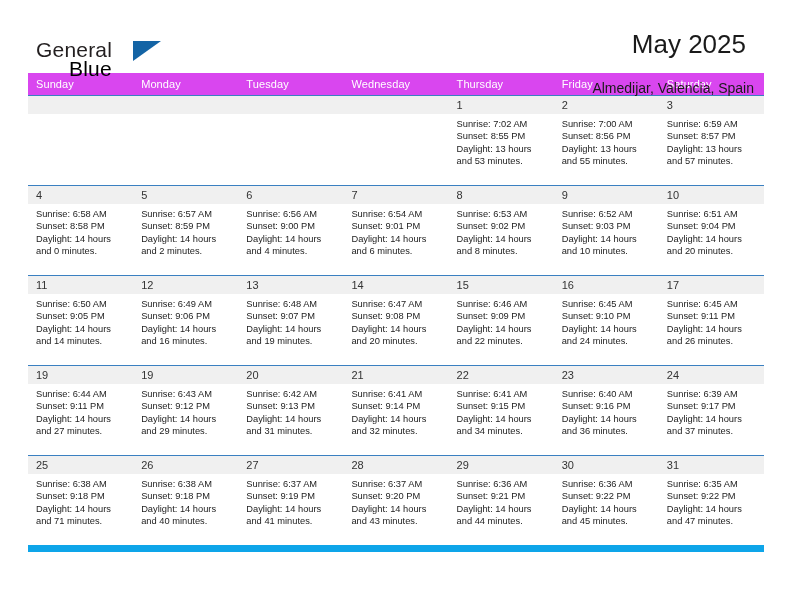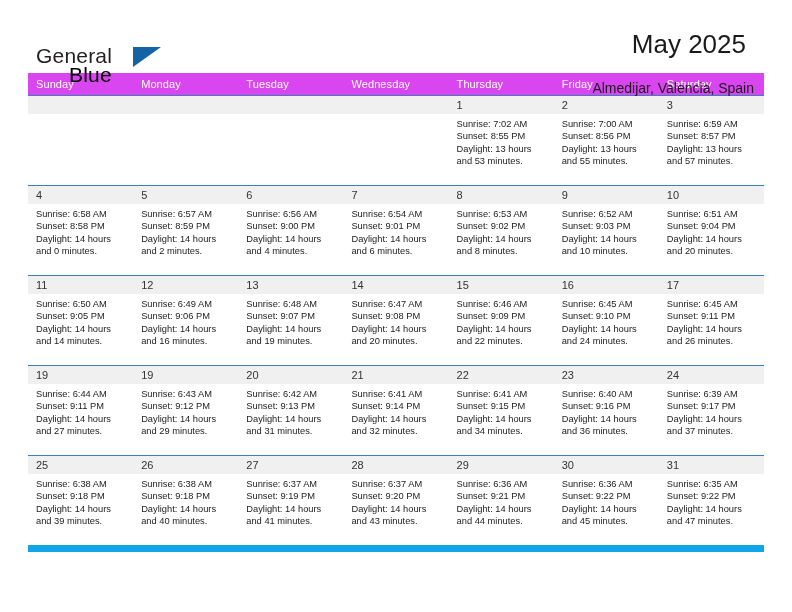--- a/index.html
+++ b/index.html
@@ -23,21 +23,21 @@
   }
 
   
   .masthead {
     position: relative;
     height: 73px;
   }
   .brand {
     position: absolute;
     left: 8px;
-    top: 44px;
+    top: 38px;
     width: 180px;
     height: 48px;
     text-align: center;
   }
   .brand-general {
     position: absolute;
     left: 0;
     top: 0;
     font-size: 21px;
     letter-spacing: 0.2px;
@@ -473,21 +473,21 @@
           </td>
         </tr>
         <tr>
           <td>
             <div class="daycell">
               <div class="daynum-band">25</div>
               <div class="daylines">
                 <div>Sunrise: 6:38 AM</div>
                 <div>Sunset: 9:18 PM</div>
                 <div>Daylight: 14 hours</div>
-                <div>and 39 minutes.</div>
+                <div>and 71 minutes.</div>
               </div>
             </div>
           </td>
           <td>
             <div class="daycell">
               <div class="daynum-band">26</div>
               <div class="daylines">
                 <div>Sunrise: 6:38 AM</div>
                 <div>Sunset: 9:18 PM</div>
                 <div>Daylight: 14 hours</div>

